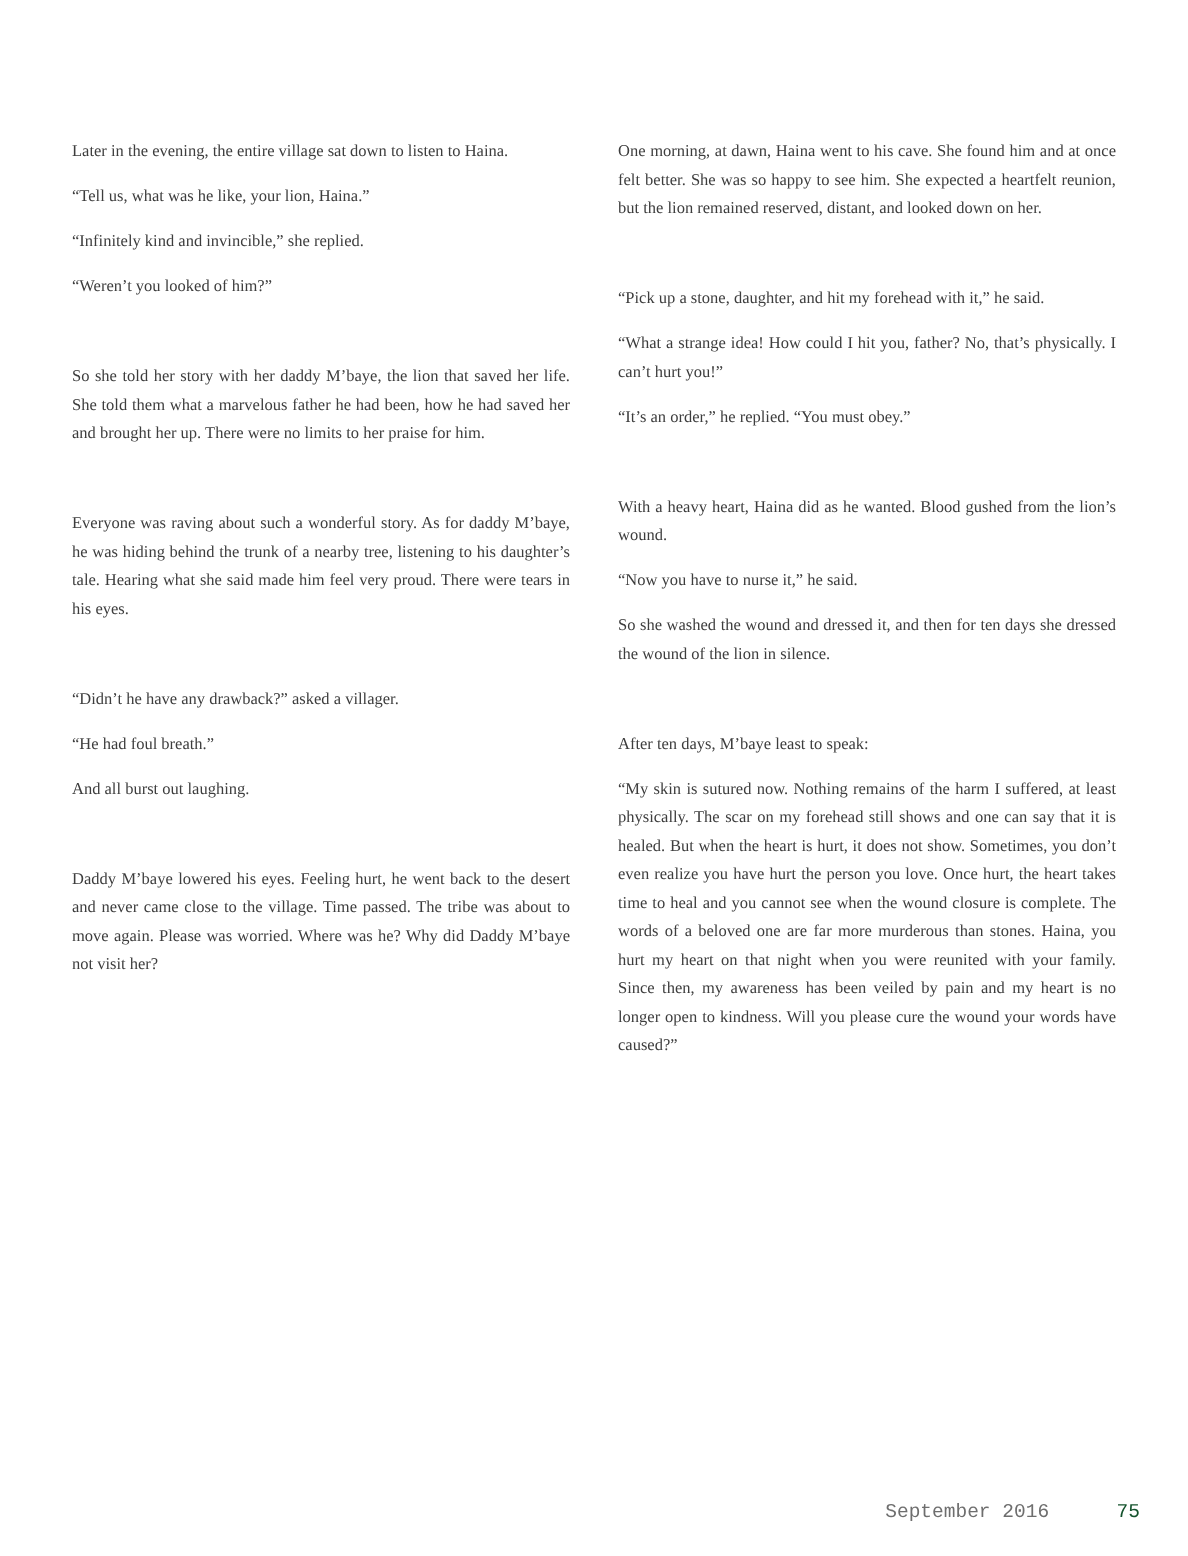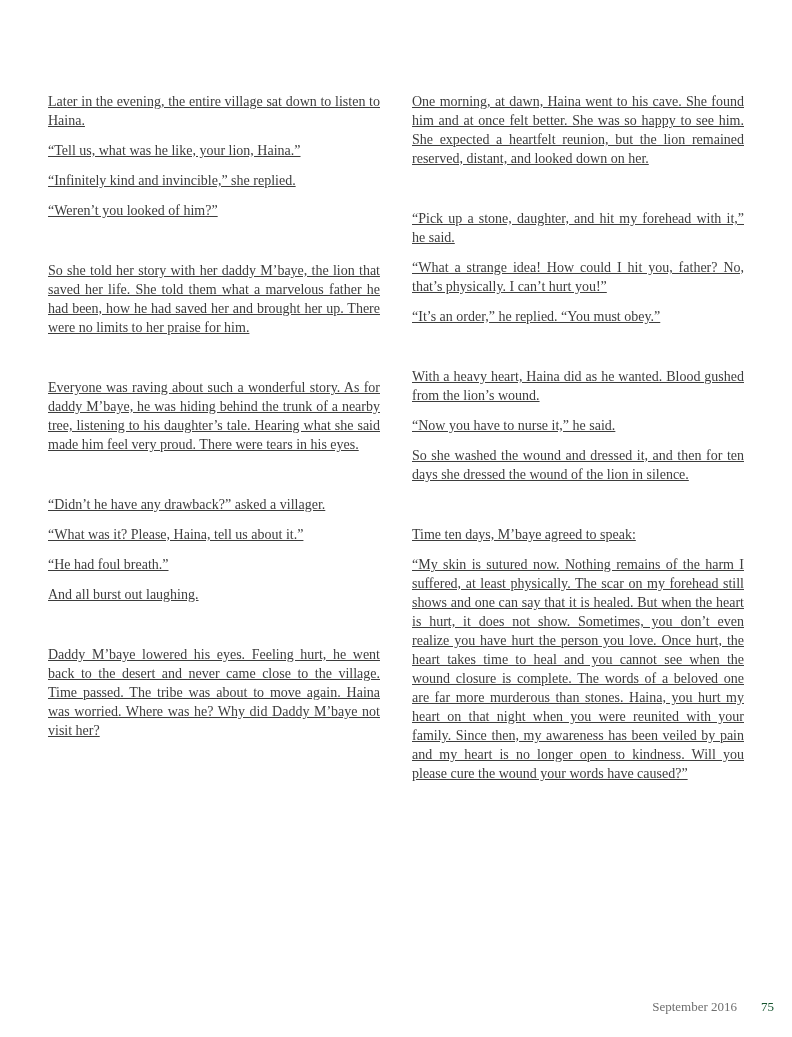--- a/index.html
+++ b/index.html
@@ -17,40 +17,39 @@
   }
   .content {
     display: flex;
     gap: 32px;
     padding: 92px 48px 0 48px;
   }
   .col {
     flex: 0 0 332px;
     width: 332px;
     font-family: "Liberation Serif", "DejaVu Serif", serif;
-    font-size: 14px;
+    font-size: 11px;
     line-height: 19px;
     color: #3d3d3d;
-    text-decoration: underline;
   }
   .col p {
     margin: 0 0 11px 0;
     text-align: justify;
   }
   .col p.sep {
     margin-top: 41px;
   }
   .page-footer {
     position: absolute;
-    right: 18px;
+    right: 32px;
     bottom: 22px;
     display: flex;
     align-items: baseline;
-    gap: 24px;
-    font-family: Liberation Serif, serif;
+    gap: 45px;
+    font-family: Liberation Mono, monospace;
     font-size: 13px;
   }
   .issue-date {
     color: #6e6e6e;
   }
   .page-number {
     color: #14532d;
     font-weight: 500;
   }
 </style>
@@ -60,34 +59,33 @@
 <div class="page">
   <main class="content">
     <section class="col">
       <p>Later in the evening, the entire village sat down to listen to Haina.</p>
       <p>“Tell us, what was he like, your lion, Haina.”</p>
       <p>“Infinitely kind and invincible,” she replied.</p>
       <p>“Weren’t you looked of him?”</p>
       <p class="sep">So she told her story with her daddy M’baye, the lion that saved her life. She told them what a marvelous father he had been, how he had saved her and brought her up. There were no limits to her praise for him.</p>
       <p class="sep">Everyone was raving about such a wonderful story. As for daddy M’baye, he was hiding behind the trunk of a nearby tree, listening to his daughter’s tale. Hearing what she said made him feel very proud. There were tears in his eyes.</p>
       <p class="sep">“Didn’t he have any drawback?” asked a villager.</p>
-      <p>“What was it? Please, Haina, tell us about it.”</p>
       <p>“He had foul breath.”</p>
       <p>And all burst out laughing.</p>
-      <p class="sep">Daddy M’baye lowered his eyes. Feeling hurt, he went back to the desert and never came close to the village. Time passed. The tribe was about to move again. Haina was worried. Where was he? Why did Daddy M’baye not visit her?</p>
+      <p class="sep">Daddy M’baye lowered his eyes. Feeling hurt, he went back to the desert and never came close to the village. Time passed. The tribe was about to move again. Please was worried. Where was he? Why did Daddy M’baye not visit her?</p>
     </section>
     <section class="col">
       <p>One morning, at dawn, Haina went to his cave. She found him and at once felt better. She was so happy to see him. She expected a heartfelt reunion, but the lion remained reserved, distant, and looked down on her.</p>
       <p class="sep">“Pick up a stone, daughter, and hit my forehead with it,” he said.</p>
       <p>“What a strange idea! How could I hit you, father? No, that’s physically. I can’t hurt you!”</p>
       <p>“It’s an order,” he replied. “You must obey.”</p>
       <p class="sep">With a heavy heart, Haina did as he wanted. Blood gushed from the lion’s wound.</p>
       <p>“Now you have to nurse it,” he said.</p>
       <p>So she washed the wound and dressed it, and then for ten days she dressed the wound of the lion in silence.</p>
-      <p class="sep">Time ten days, M’baye agreed to speak:</p>
+      <p class="sep">After ten days, M’baye least to speak:</p>
       <p>“My skin is sutured now. Nothing remains of the harm I suffered, at least physically. The scar on my forehead still shows and one can say that it is healed. But when the heart is hurt, it does not show. Sometimes, you don’t even realize you have hurt the person you love. Once hurt, the heart takes time to heal and you cannot see when the wound closure is complete. The words of a beloved one are far more murderous than stones. Haina, you hurt my heart on that night when you were reunited with your family. Since then, my awareness has been veiled by pain and my heart is no longer open to kindness. Will you please cure the wound your words have caused?”</p>
     </section>
   </main>
   <footer class="page-footer">
     <span class="issue-date">September 2016</span>
     <span class="page-number">75</span>
   </footer>
 </div>
 
 </body></html>

